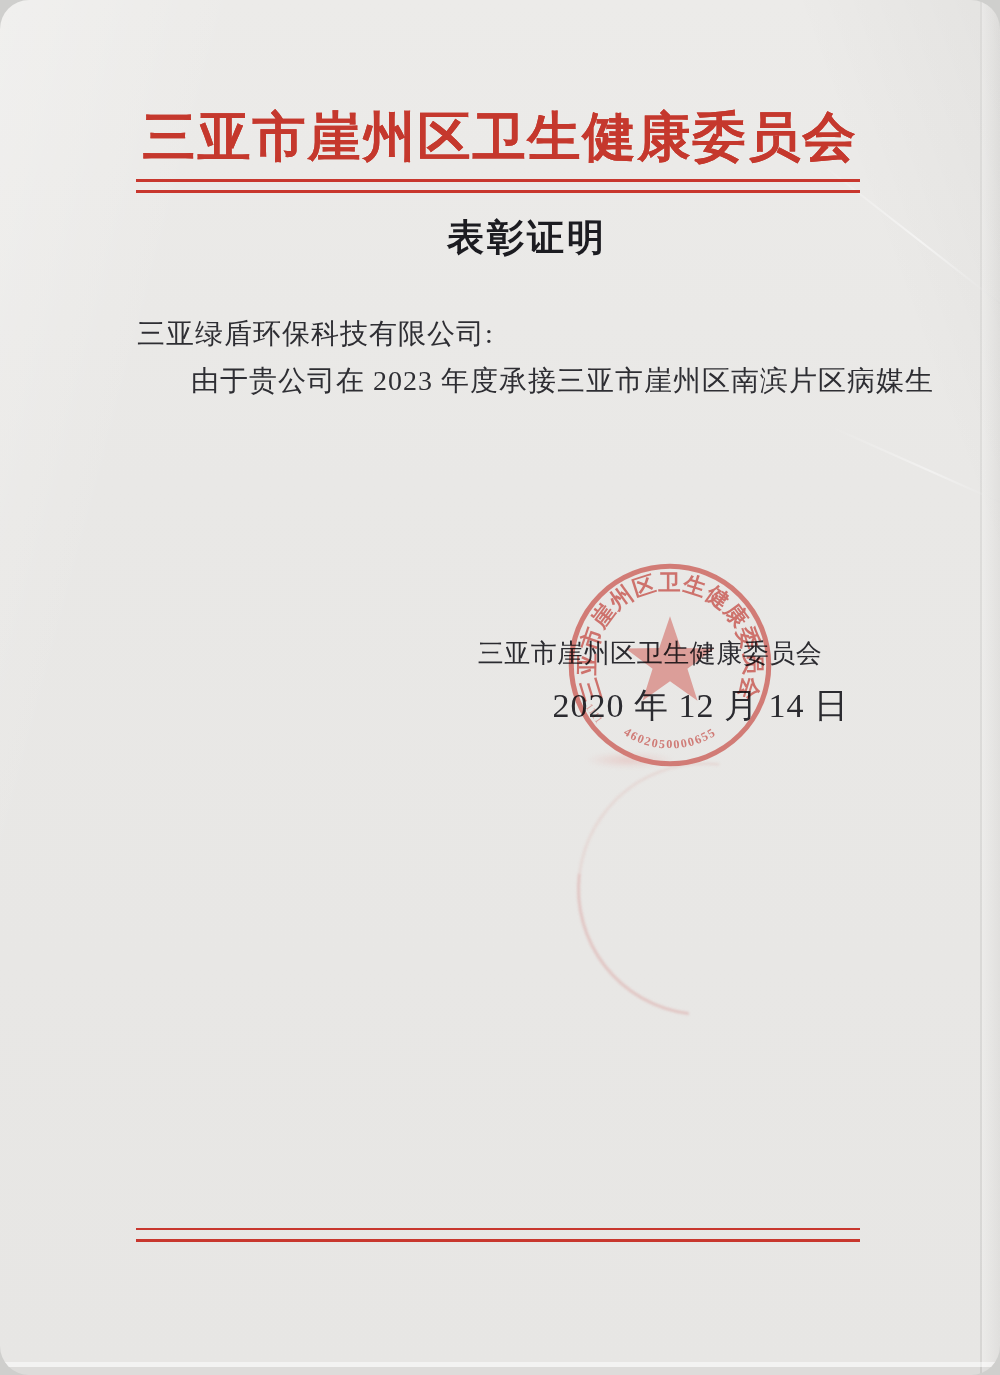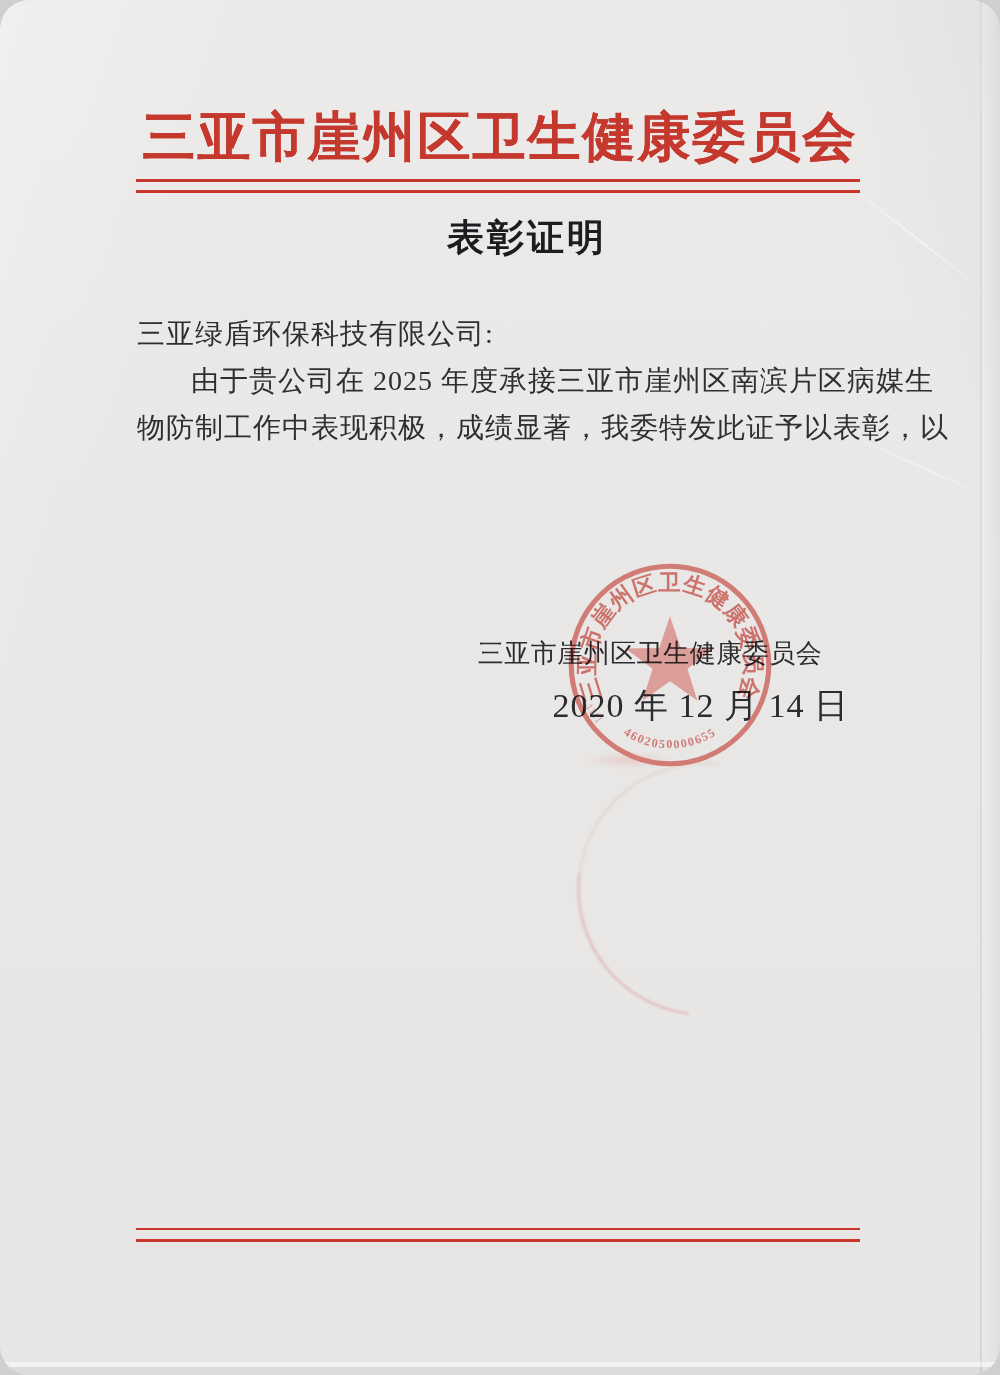--- a/index.html
+++ b/index.html
@@ -106,22 +106,21 @@
   <div class="crease1"></div>
   <div class="crease2"></div>
 
   <div class="letterhead">三亚市崖州区卫生健康委员会</div>
   <div class="rule-top"></div>
 
   <div class="doc-title">表彰证明</div>
 
   <div class="body-block">
     <div class="body-line">三亚绿盾环保科技有限公司:</div>
-    <div class="body-line indent">由于贵公司在 2025 年度承接三亚市崖州区南滨片区病媒生</div>
-    <div class="body-line">物防制工作中表现积极，成绩显著，我委特发此证予以表彰，以</div>
+    <div class="body-line indent">由于贵公司在 2023 年度承接三亚市崖州区南滨片区病媒生</div>
   </div>
 
   <div class="sign-line">三亚市崖州区卫生健康委员会</div>
   <div class="date-line">2020 年 12 月 14 日</div>
 
   <svg class="seal" viewBox="0 0 224 224">
     <circle cx="112" cy="112" r="97" fill="none" stroke="#dd5f58" stroke-width="5" stroke-opacity="0.85"></circle>
     <polygon points="112,64 122.6,95.4 155.7,95.8 129.1,115.6 139,147.2 112,128 85,147.2 94.9,115.6 68.3,95.8 101.4,95.4" fill="#ec928d" fill-opacity="0.85"></polygon>
     <defs>
       <path id="sealArcTop" d="M 47.9 149 A 74 74 0 1 1 176.1 149" fill="none"></path>

